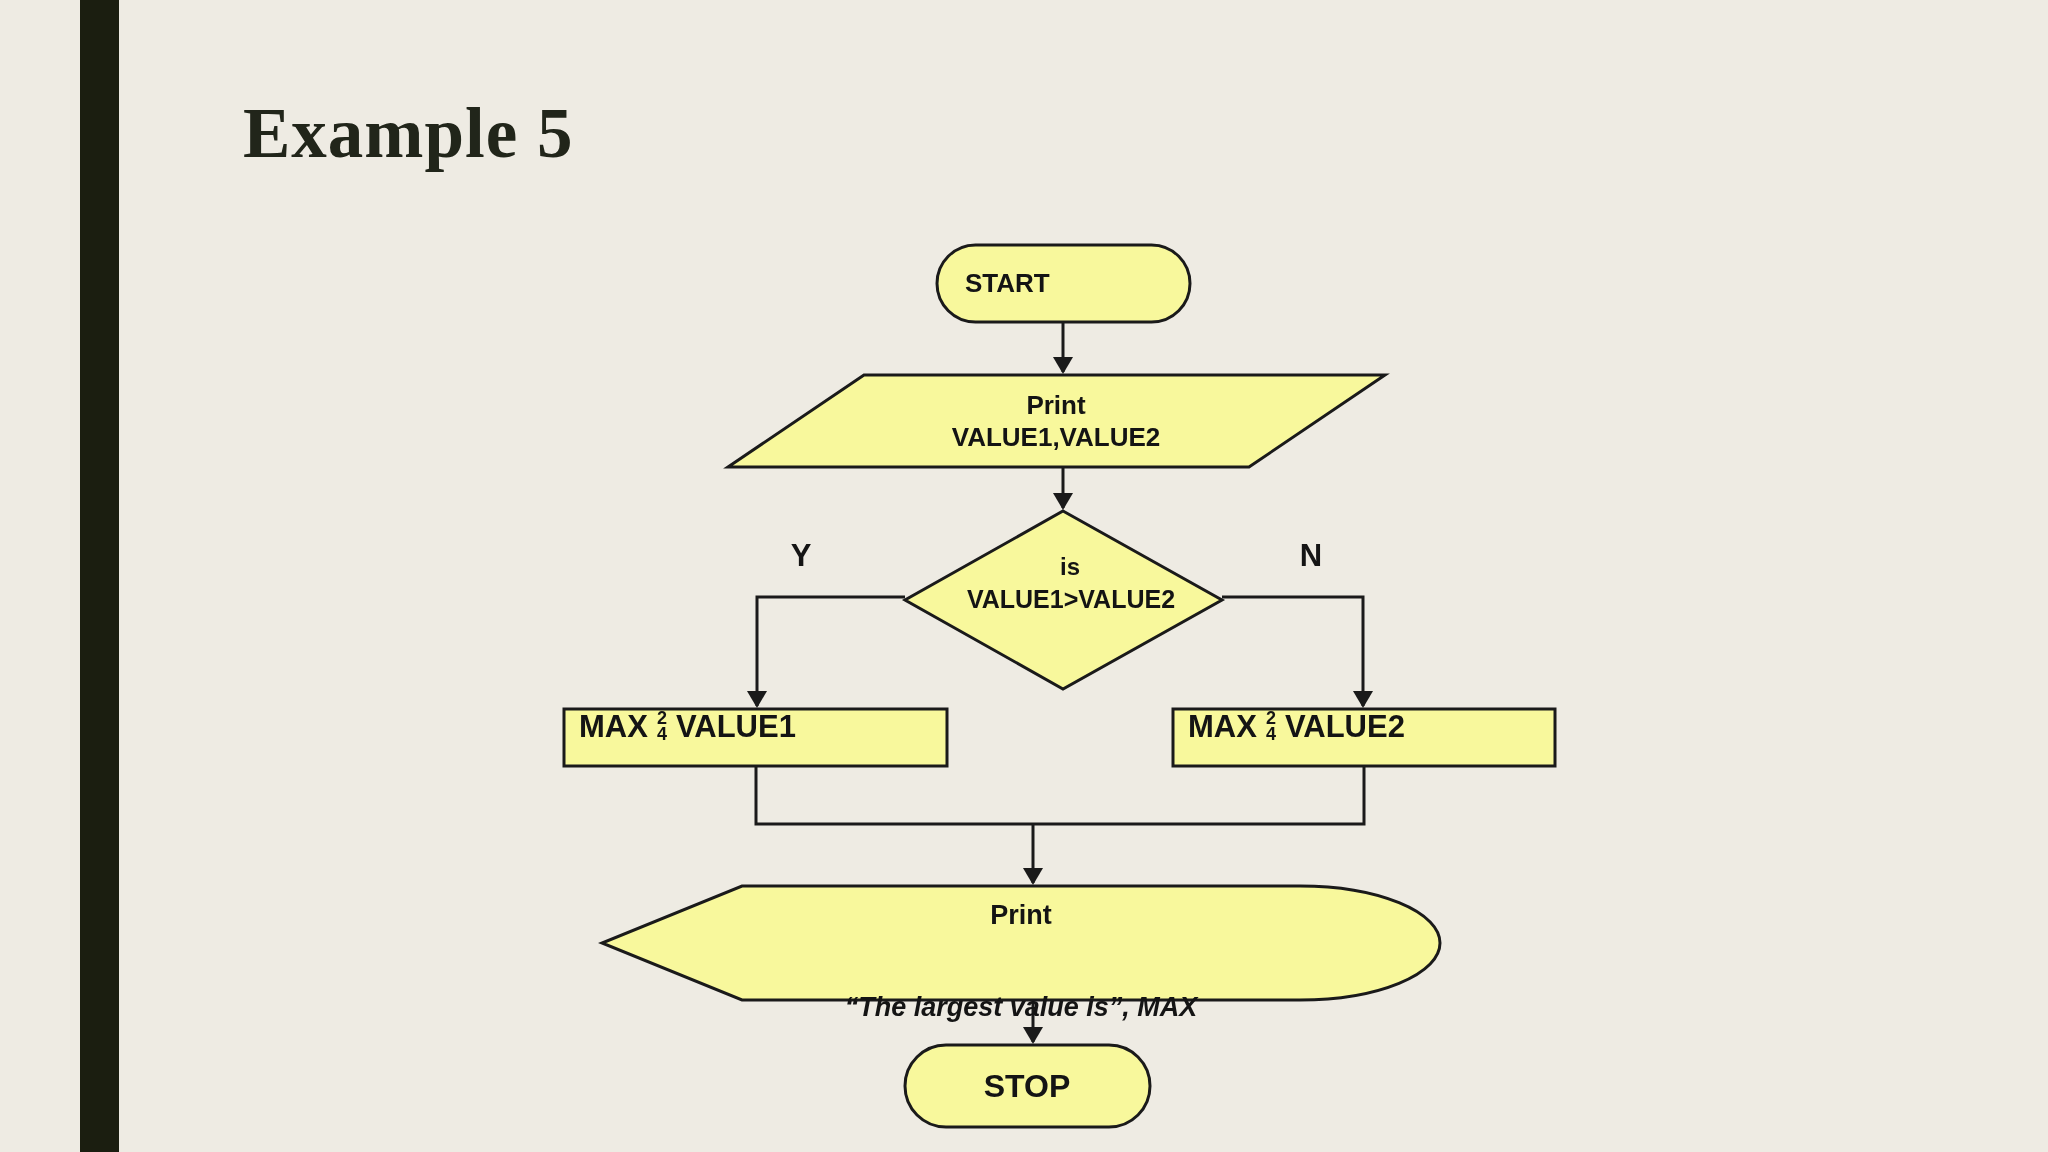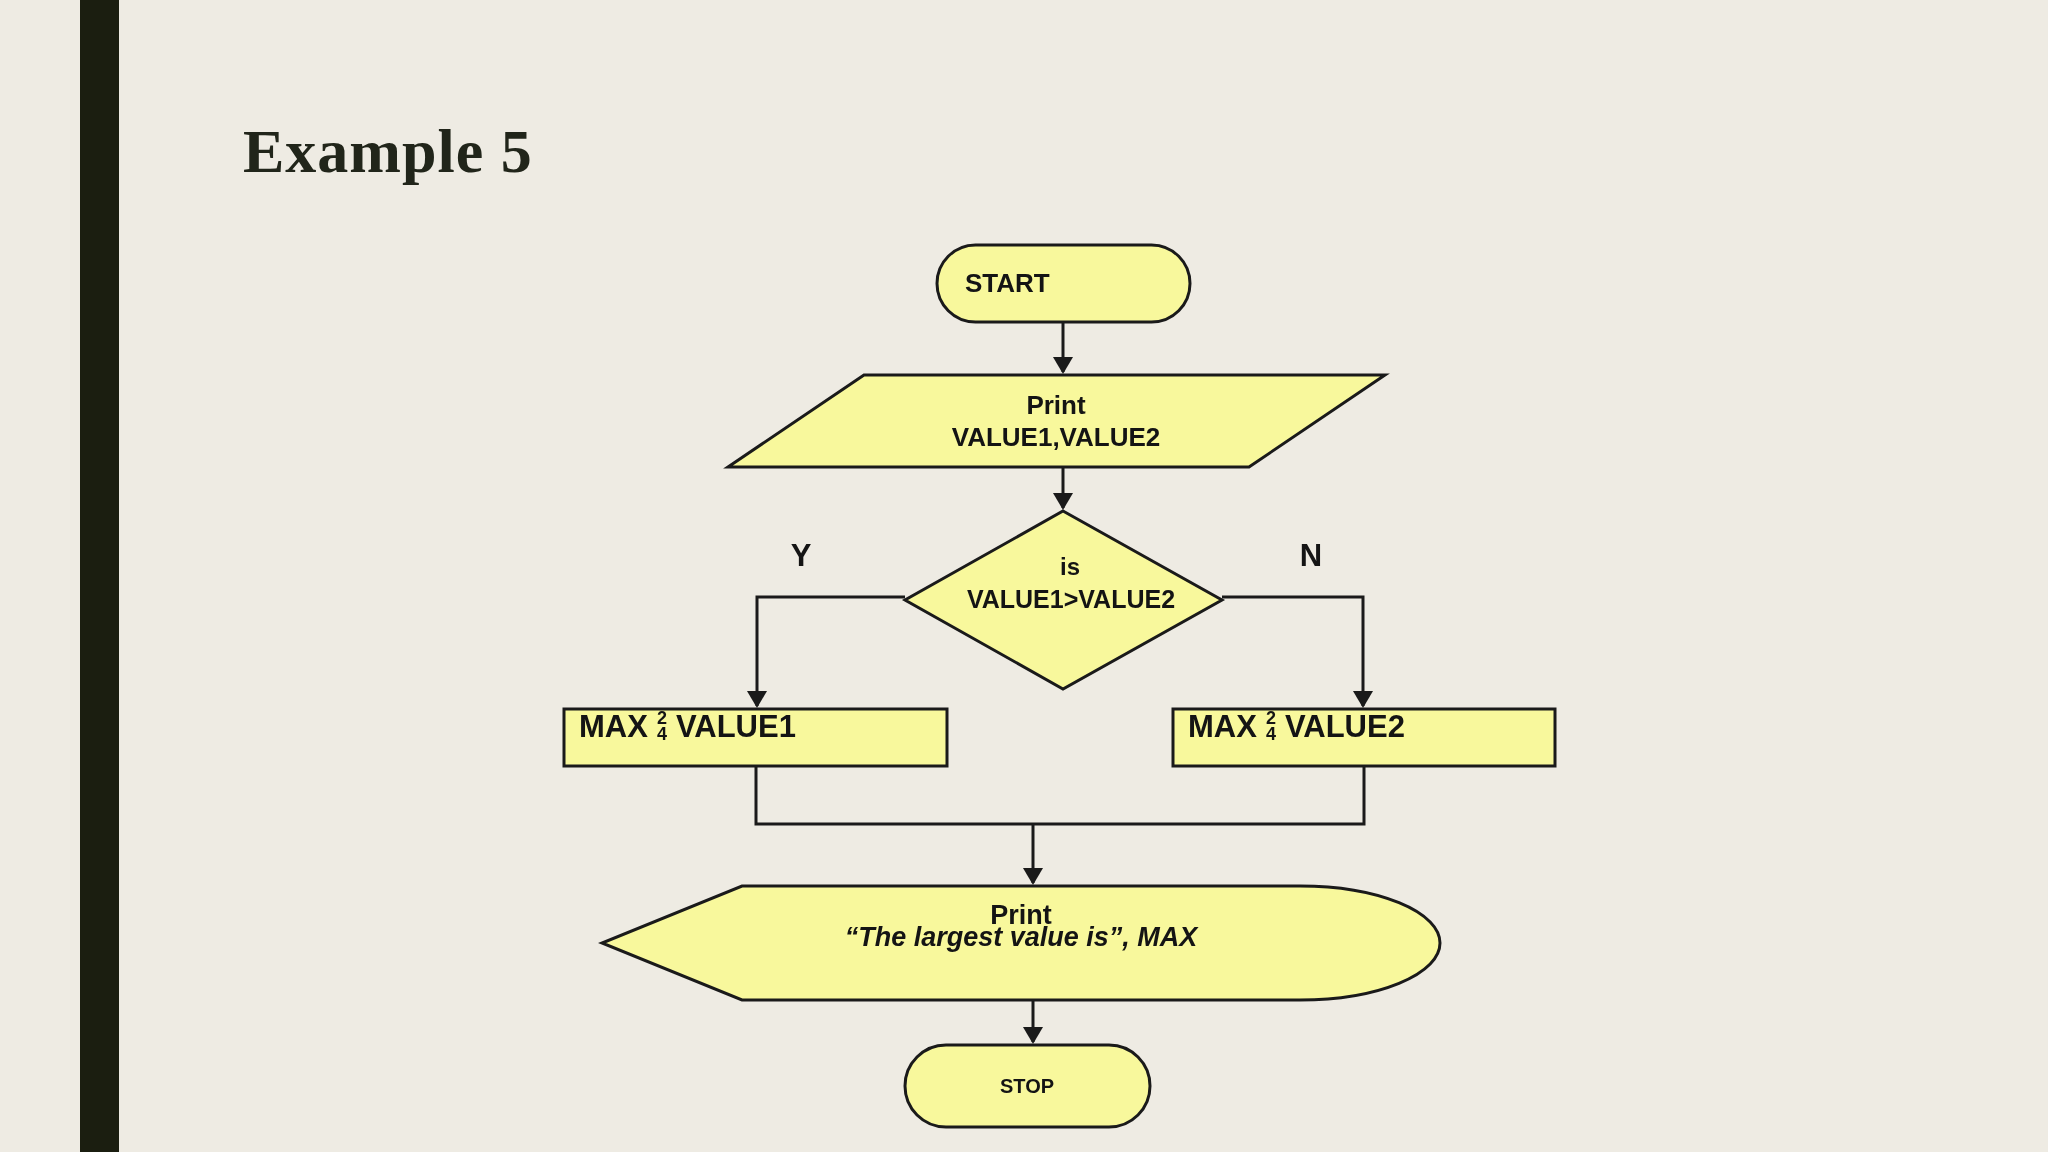--- a/index.html
+++ b/index.html
@@ -27,26 +27,25 @@
     position: absolute;
     left: 80px; top: 0;
     width: 39px; height: 1152px;
     background: var(--accent-bar);
   }
   .title {
     position: absolute;
     left: 243px; top: 96px;
     font-family: "Liberation Serif", "DejaVu Serif", serif;
     font-weight: 700;
-    font-size: 62px;
+    font-size: 71px;
     line-height: 1.05;
     letter-spacing: 1px;
     color: var(--title-color);
     white-space: nowrap;
-    margin-top: 23px;
   }
   svg.diagram { position: absolute; left: 0; top: 0; }
   .node { fill: var(--shape-fill); stroke: var(--shape-stroke); stroke-width: 3; }
   .edge { fill: none; stroke: var(--shape-stroke); stroke-width: 3; }
   .arrowhead-fill { fill: var(--shape-stroke); }
 
   .label {
     position: absolute;
     font-weight: 700;
     white-space: nowrap;
@@ -55,22 +54,22 @@
   .centered { transform: translate(-50%, -50%); text-align: center; }
   .vcentered { transform: translateY(-50%); }
 
   .start-label  { left: 965px;  top: 284px; font-size: 26px; }
   .input-label  { left: 1056px; top: 421px; font-size: 26px; line-height: 32px; }
   .dec-line1    { left: 1070px; top: 567px; font-size: 24px; }
   .dec-line2    { left: 1071px; top: 599px; font-size: 25px; }
   .yes-label    { left: 801px;  top: 556px; font-size: 31px; }
   .no-label     { left: 1311px; top: 556px; font-size: 31px; }
   .print-line1  { left: 1021px; top: 916px; font-size: 27px; }
-  .print-line2  { left: 1021px; top: 938px; font-size: 27px; font-style: italic; }
-  .stop-label   { left: 1027px; top: 1086px; font-size: 20px; }
+  .print-line2  { left: 1021px; top: 1008px; font-size: 27px; font-style: italic; }
+  .stop-label   { left: 1027px; top: 1086px; font-size: 32px; }
 
   .assign-label {
     position: absolute;
     height: 57px;
     display: flex;
     font-weight: 700;
     font-size: 31px;
     white-space: nowrap;
   }
   .assign-left  { left: 579px;  top: 709px; }

